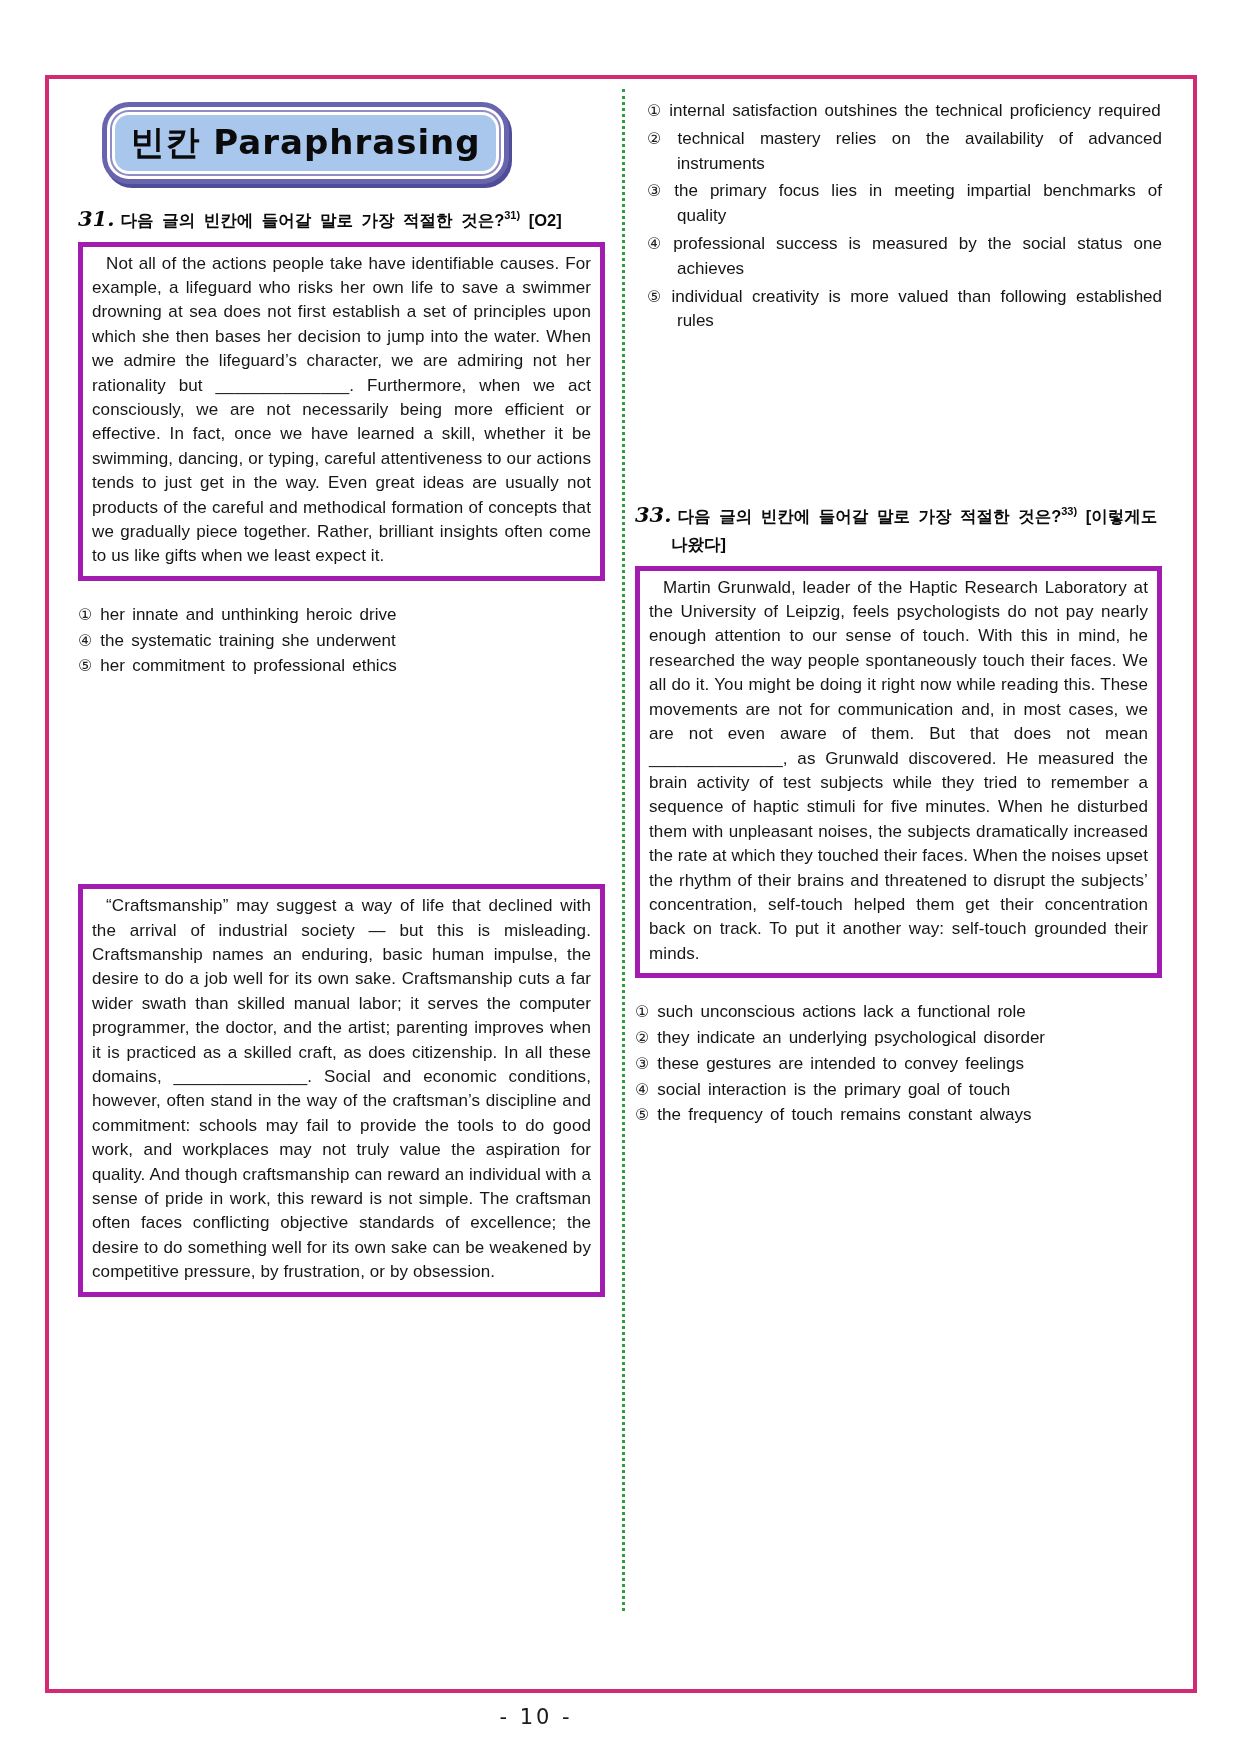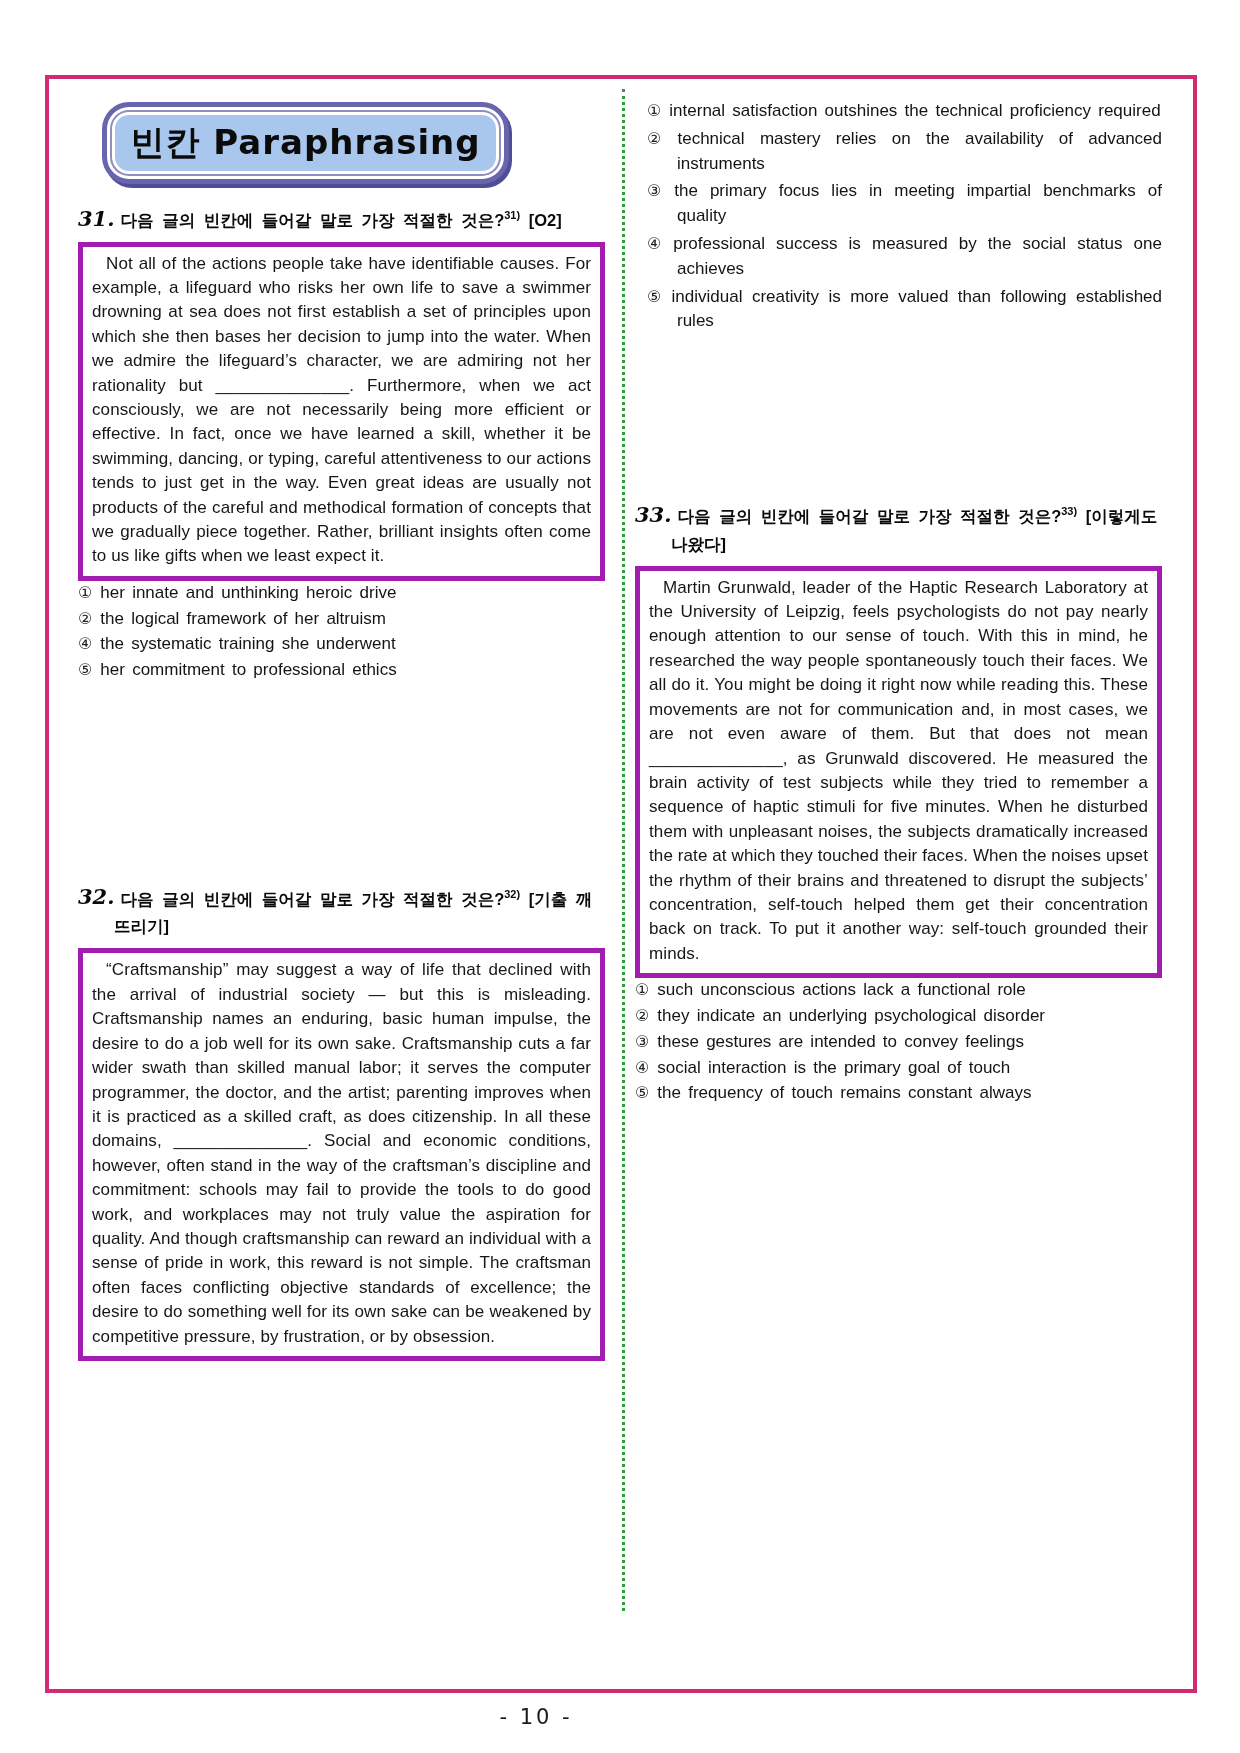--- a/index.html
+++ b/index.html
@@ -54,21 +54,21 @@
 
   
   .passage-box{
     border:5px solid #a21caf;margin-top:8px;padding:5px 9px 7px 9px;
     font-size:17px;line-height:24.4px;text-align:justify;color:#161616;
     letter-spacing:0.1px;
   }
   .passage-box .first-indent{display:inline-block;width:14px;}
 
   
-  .choices{}
+  .choices{margin-top:22px;}
   .choice{
     font-size:17px;line-height:24.8px;margin-bottom:1px;color:#141414;
     padding-left:30px;text-indent:-30px;word-spacing:2.5px;
   }
   .choice .cnum{margin-right:8px;font-size:16px;color:#222;}
   .choices-justified .choice{text-align:justify;margin-bottom:3px;}
 
   .footer{
     position:absolute;left:0;top:1705px;width:1072px;text-align:center;
     font-size:21px;letter-spacing:3px;color:#1a1a1a;
@@ -98,30 +98,26 @@
     <div class="q-header" style="margin-top:30px;">
       <span class="q-num">31.</span><span>다음 글의 빈칸에 들어갈 말로 가장 적절한 것은?</span><span class="q-sup">31)</span>&nbsp;<span class="q-tag">[O2]</span>
     </div>
 
     <div class="passage-box">
       <span class="first-indent"></span><span>Not all of the actions people take have identifiable causes. For example, a lifeguard who risks her own life to save a swimmer drowning at sea does not first establish a set of principles upon which she then bases her decision to jump into the water. When we admire the lifeguard’s character, we are admiring not her rationality but ______________. Furthermore, when we act consciously, we are not necessarily being more efficient or effective. In fact, once we have learned a skill, whether it be swimming, dancing, or typing, careful attentiveness to our actions tends to just get in the way. Even great ideas are usually not products of the careful and methodical formation of concepts that we gradually piece together. Rather, brilliant insights often come to us like gifts when we least expect it.</span>
     </div>
 
     <div class="choices">
       <div class="choice"><span class="cnum">①</span><span>her innate and unthinking heroic drive</span></div>
-      <div class="choice"><span class="cnum">②</span><span>the logical framework of her altruism</span></div>
       <div class="choice"><span class="cnum">④</span><span>the systematic training she underwent</span></div>
       <div class="choice"><span class="cnum">⑤</span><span>her commitment to professional ethics</span></div>
     </div>
 
     <div class="spacer-q32"></div>
 
-    <div class="q-header">
-      <span class="q-num">32.</span><span>다음 글의 빈칸에 들어갈 말로 가장 적절한 것은?</span><span class="q-sup">32)</span>&nbsp;<span class="q-tag">[기출 깨뜨리기]</span>
-    </div>
 
     <div class="passage-box">
       <span class="first-indent"></span><span>“Craftsmanship” may suggest a way of life that declined with the arrival of industrial society — but this is misleading. Craftsmanship names an enduring, basic human impulse, the desire to do a job well for its own sake. Craftsmanship cuts a far wider swath than skilled manual labor; it serves the computer programmer, the doctor, and the artist; parenting improves when it is practiced as a skilled craft, as does citizenship. In all these domains, ______________. Social and economic conditions, however, often stand in the way of the craftsman’s discipline and commitment: schools may fail to provide the tools to do good work, and workplaces may not truly value the aspiration for quality. And though craftsmanship can reward an individual with a sense of pride in work, this reward is not simple. The craftsman often faces conflicting objective standards of excellence; the desire to do something well for its own sake can be weakened by competitive pressure, by frustration, or by obsession.</span>
     </div>
   </div>
 
   <div class="col col-right">
     <div class="top-pad-right"></div>
 
     <div class="choices choices-justified" style="margin-top:0;padding-left:12px;">

